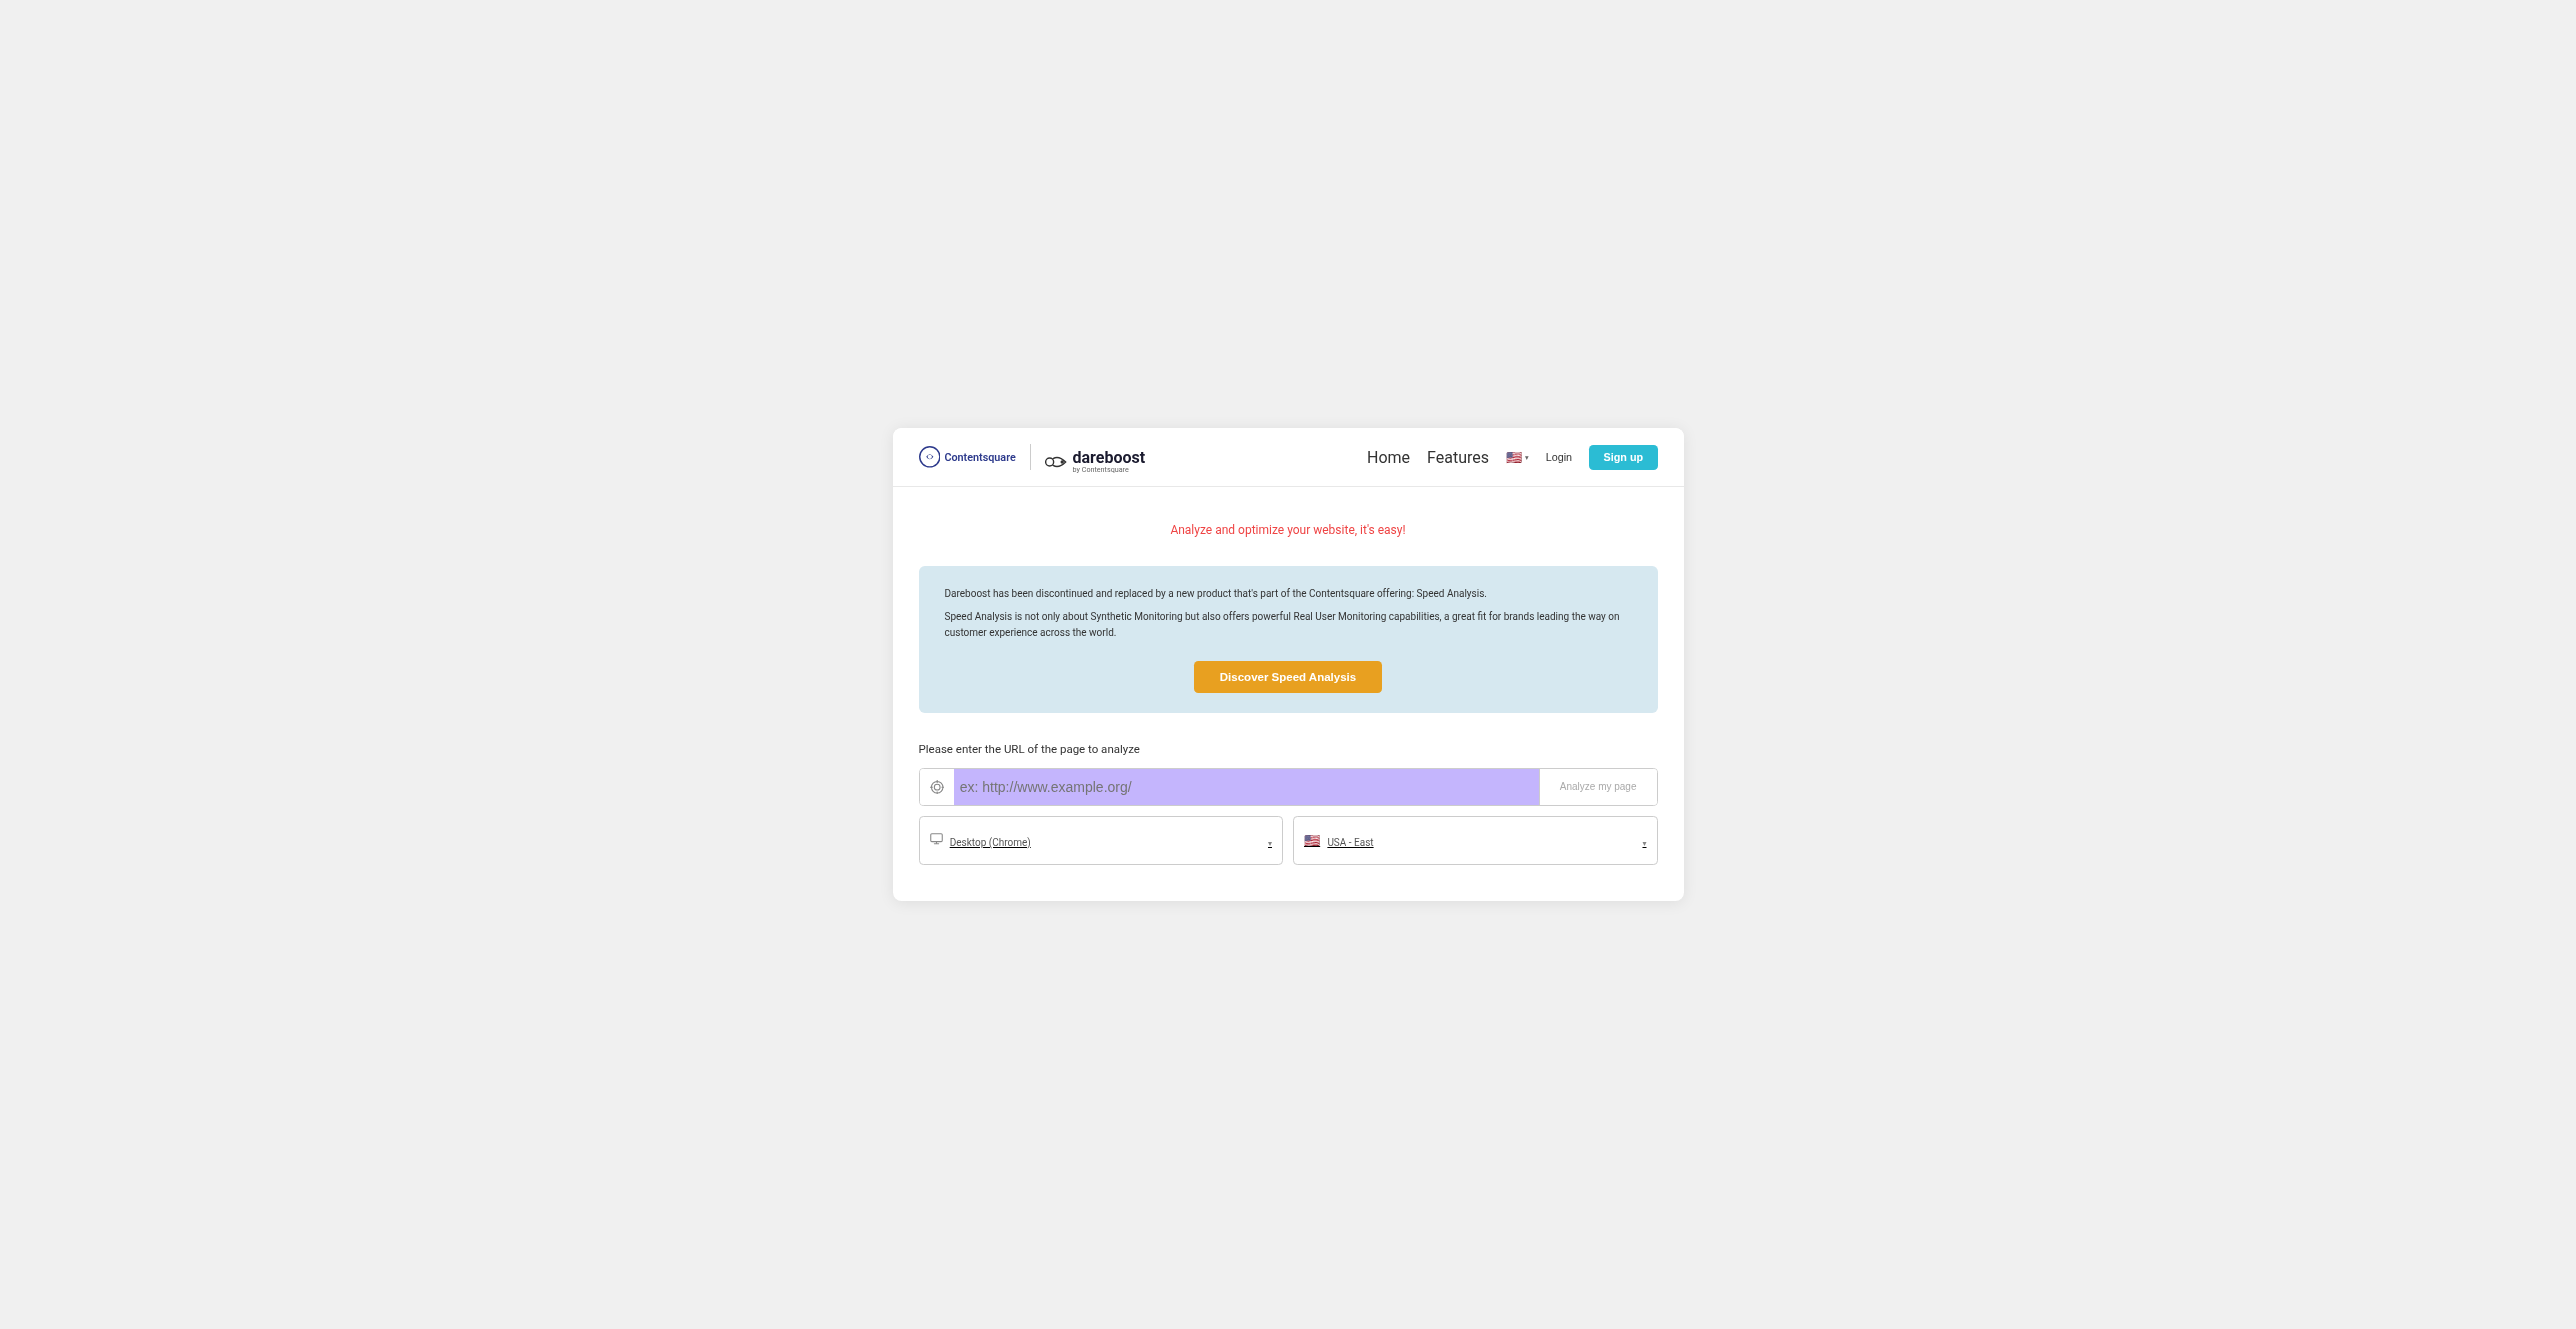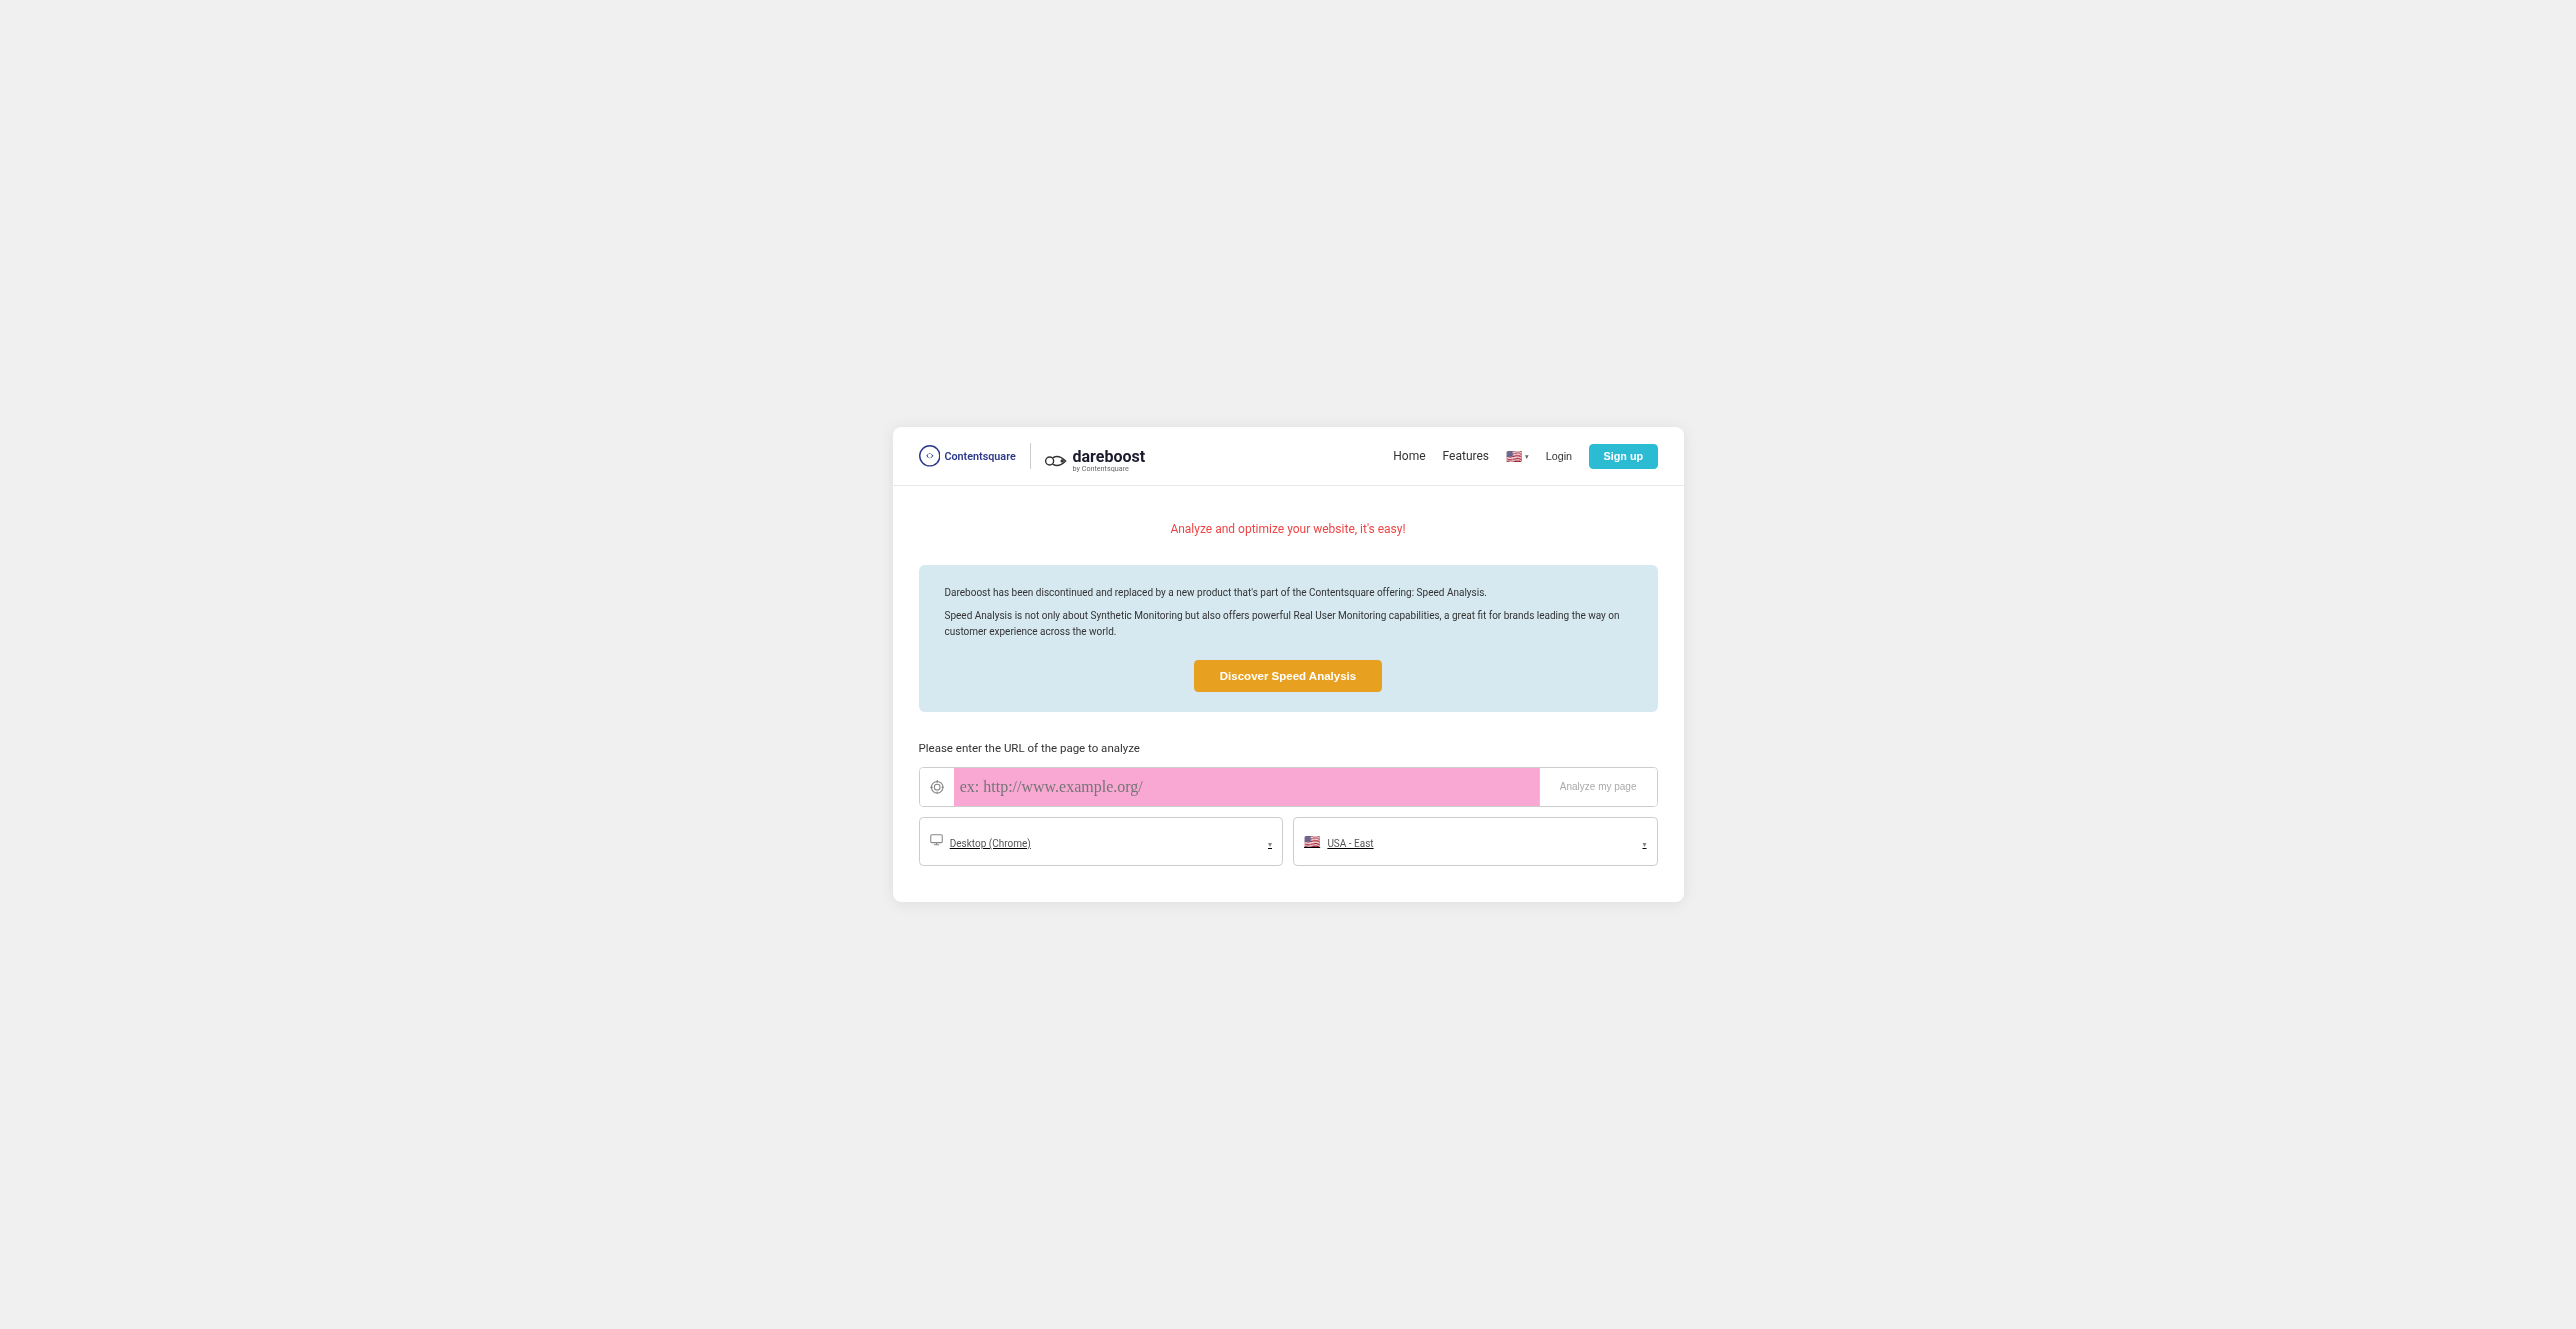--- a/index.html
+++ b/index.html
@@ -98,21 +98,21 @@
       line-height: 1;
     }
 
     .navbar-right {
       display: flex;
       align-items: center;
       gap: 17px;
     }
 
     .nav-link {
-      font-size: 12px;
+      font-size: 16px;
       color: #333;
       text-decoration: none;
       cursor: pointer;
     }
 
     .lang-selector {
       display: flex;
       align-items: center;
       gap: 2.9px;
       cursor: pointer;
@@ -216,25 +216,24 @@
       align-items: center;
       padding: 0 10px;
       background: #fff;
       color: #999;
     }
 
     .url-input-field {
       flex: 1;
       border: none;
       outline: none;
-      font-size: 16px;
+      font-size: 14px;
       color: #333;
       padding: 10px 5.8px;
-      background: #f9a8d4;
-      font-family: Liberation Serif, serif;
+      background: #c4b5fd;
     }
 
     .btn-analyze {
       background: #fff;
       border: none;
       border-left: 0.7px solid #ccc;
       padding: 10px 20px;
       font-size: 10px;
       color: #aaa;
       cursor: pointer;

